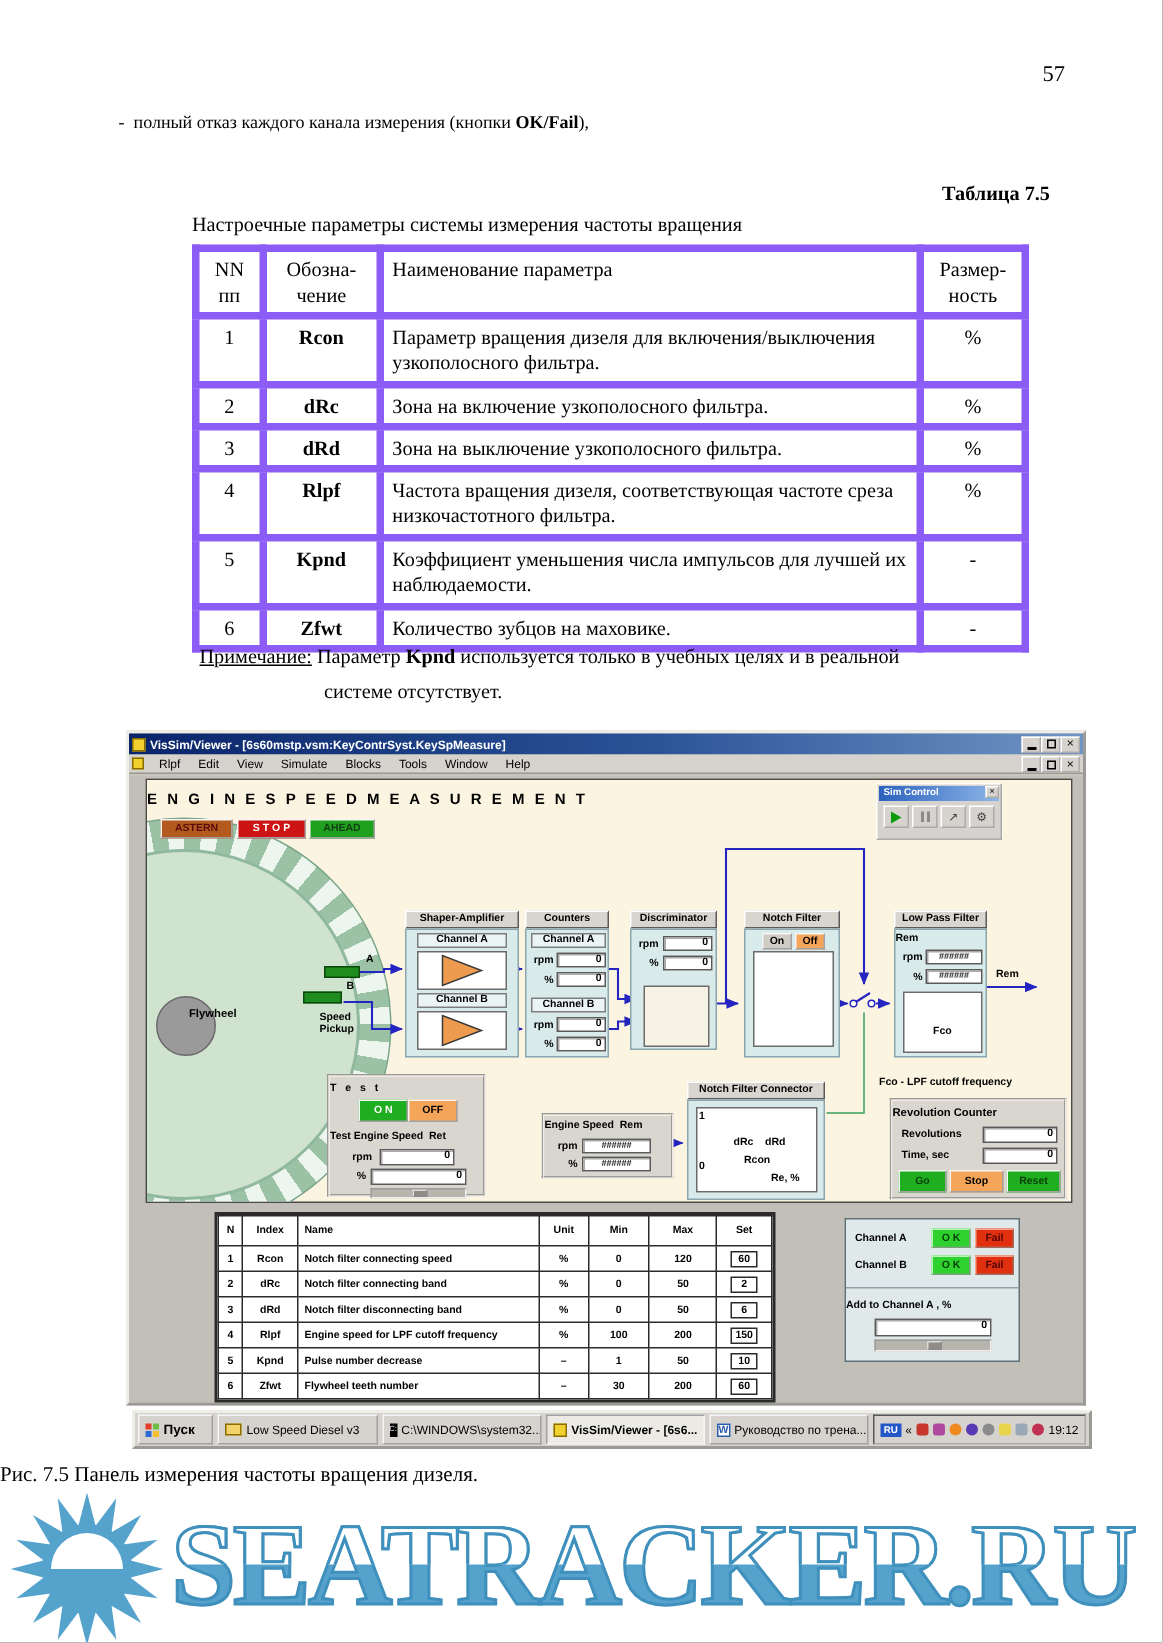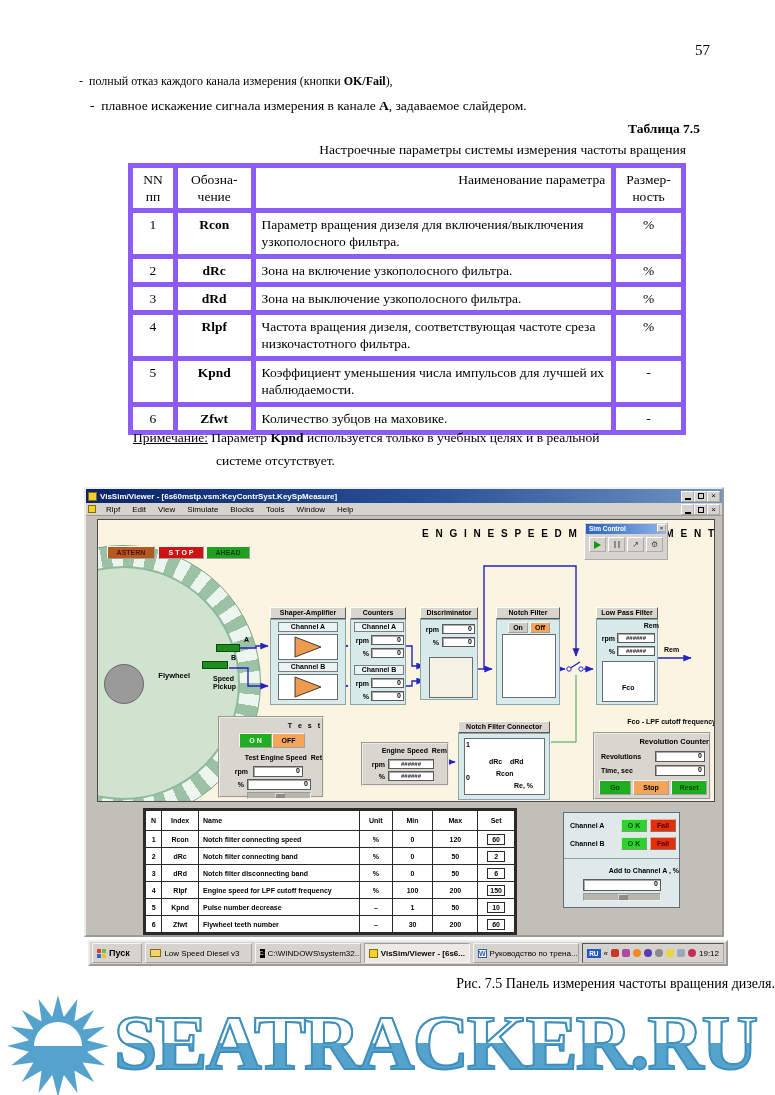--- a/index.html
+++ b/index.html
@@ -2,21 +2,21 @@
 <html><head>
 <meta charset="utf-8">
 <style>
   * { box-sizing: border-box; margin: 0; padding: 0; }
   html,body { background:#888; }
   .page { position:relative; width:775px; height:1095px; background:#fff; margin:0 auto;
           font-family:"Liberation Serif", serif; color:#000; overflow:hidden; }
   .abs { position:absolute; }
   .b { font-weight:bold; }
   .u { text-decoration:underline; }
-  .ctr { text-align:right; }
+  .ctr { text-align:left; }
   .rt { text-align:right; }
   .pre { white-space:pre; }
 
   
   table.doc { border-collapse:collapse; width:558px; font-size:13.5px; line-height:17px; }
   table.doc td, table.doc th { border:5px solid #8b5cf6; padding:3px 6px; vertical-align:top; font-weight:normal; }
   table.doc .cnn { text-align:center; width:45px; }
   table.doc .csym { text-align:center; width:78px; font-weight:bold; }
   table.doc .cname { width:365px; }
   table.doc .cunit { text-align:center; width:70px; }
@@ -115,24 +115,20 @@
 </head>
 <body>
 
 <div class="page">
 
   <div class="abs rt" style="left:650px;top:42px;width:60px;font-size:15px;">57</div>
 
   <div class="abs" style="left:79px;top:74px;width:640px;font-size:12px;">
     <span>-</span>&nbsp;
     <span>полный отказ каждого канала измерения (кнопки </span><span class="b">OK/Fail</span><span>),</span>
-  </div>
-  <div class="abs" style="left:90px;top:98px;width:640px;font-size:13.5px;">
-    <span>-</span>&nbsp;
-    <span>плавное искажение сигнала измерения в канале </span><span class="b">А</span><span>, задаваемое слайдером.</span>
   </div>
 
   <div class="abs rt b" style="left:540px;top:121px;width:160px;font-size:13.5px;">Таблица 7.5</div>
   <div class="abs ctr" style="left:128px;top:142px;width:558px;font-size:13.5px;">Настроечные параметры системы измерения частоты вращения</div>
 
   <table class="doc abs" style="left:128px;top:163px;">
     <tbody>
         <tr>
       <th class="cnn ctr">
             <div>NN</div>

